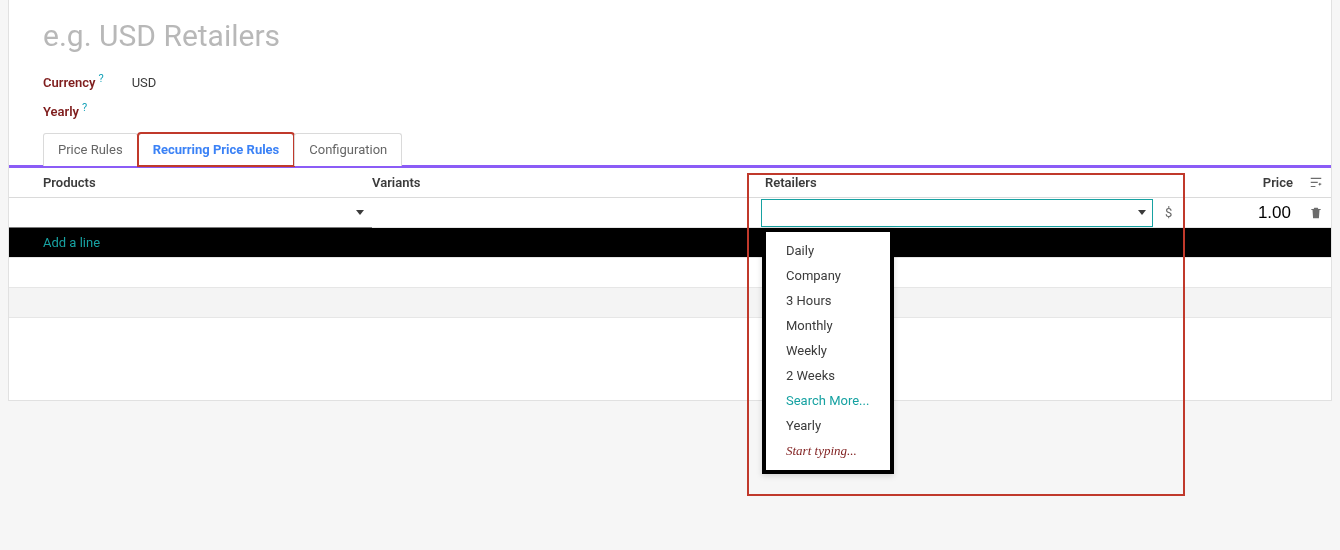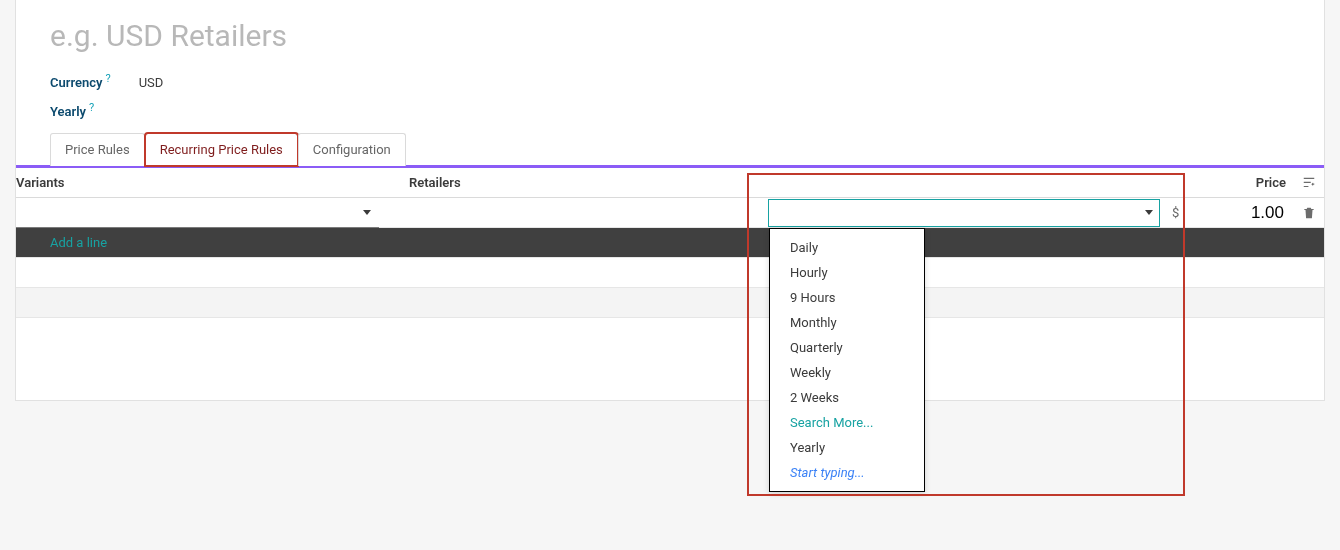--- a/index.html
+++ b/index.html
@@ -7,21 +7,21 @@
     margin: 0; padding: 0;
     font-family: -apple-system, BlinkMacSystemFont, "Segoe UI", Roboto, "Helvetica Neue", Arial, sans-serif;
     font-size: 13px;
     color: #3b3b3b;
     background: #f6f6f6;
     width: 1340px;
     height: 550px;
   }
   .page-container {
     background: #fff;
-    margin: 0 15px;
+    margin: 0 8px;
     padding: 0 0 40px 0;
     border: 1px solid #e1e1e1;
     border-top: none;
   }
   .page-title {
     font-size: 30px;
     font-weight: 400;
     color: #b8b8b8;
     padding: 18px 0 0 34px;
   }
@@ -29,21 +29,21 @@
     padding: 22px 0 0 34px;
   }
   .field-row {
     display: flex;
     align-items: center;
     margin-bottom: 14px;
   }
   .field-label {
     font-weight: 600;
     font-size: 13px;
-    color: #0c4a6e;
+    color: #7f1d1d;
   }
   .field-help {
     color: #17a2b8;
     font-size: 11px;
     margin-left: 3px;
     position: relative;
     top: -4px;
   }
   .field-value {
     margin-left: 28px;
@@ -64,22 +64,22 @@
     border: 1px solid transparent;
     border-bottom: none;
     margin-bottom: -1px;
   }
   .tab.inactive {
     border: 1px solid #dadada;
     border-bottom: none;
     border-radius: 3px 3px 0 0;
   }
   .tab.active {
-    font-weight: 400;
-    color: #7f1d1d;
+    font-weight: 700;
+    color: #3b82f6;
     border: 1px solid #dadada;
     border-bottom: 1px solid #fff;
     border-radius: 3px 3px 0 0;
   }
   .tab.highlight {
     outline: 2px solid #c0392b;
     outline-offset: -1px;
   }
   
   .table-head {
@@ -147,50 +147,50 @@
   .trash-icon svg { width: 14px; height: 14px; fill: #6c6c6c; }
 
   .add-line-row {
     display:flex;
     align-items:center;
     height: 30px;
     padding-left: 34px;
     color: #17a2a2;
     cursor: pointer;
     border-bottom: 1px solid #e6e6e6;
-    background: #404040;
+    background: #000000;
   }
   .spacer-row {
     height: 30px;
     border-bottom: 1px solid #e6e6e6;
   }
   .spacer-row.grey { background: #f4f4f4; }
   .spacer-row.last { height: 42px; }
 
   
   .dropdown {
     position: absolute;
     top: 28px;
     left: 0;
-    width: 156px;
-    background: #fff;
-    border: 1px solid #000000;
+    width: 132px;
+    background: #fff;
+    border: 4px solid #000000;
     box-shadow: 0 2px 6px rgba(0,0,0,0.15);
     z-index: 20;
     padding: 6px 0;
   }
   .dropdown-item {
     padding: 5px 20px;
     font-size: 13px;
     color: #3b3b3b;
     cursor: pointer;
     white-space: nowrap;
   }
   .dropdown-item.link { color: #17a2a2; }
-  .dropdown-item.hint { color: #3b82f6; font-style: italic; }
+  .dropdown-item.hint { color: #7f1d1d; font-style: italic; font-family: Liberation Serif, serif; }
 
   
   .recurrency-highlight {
     position: absolute;
     border: 2px solid #c0392b;
     pointer-events: none;
     z-index: 30;
   }
 
   .settings-icon svg { width:14px; height:14px; fill:#6c6c6c; }
@@ -214,20 +214,21 @@
     </div>
   </div>
 
   <div class="tab-bar">
     <div class="tab inactive">Price Rules</div>
     <div class="tab active highlight">Recurring Price Rules</div>
     <div class="tab inactive">Configuration</div>
   </div>
 
   <div class="table-head">
+    <div class="col-products">Products</div>
     <div class="col-variants">Variants</div>
     <div class="col-recurrency">Retailers</div>
     <div class="col-price">Price</div>
     <div class="col-actions settings-icon">
       <svg viewBox="0 0 24 24">
           <path d="M3 17h8v2H3v-2zm0-7h12v2H3v-2zm0-7h18v2H3V3zm16 14v-2h2v-2h-2V11l-3 3 3 3z"></path>
         </svg>
     </div>
   </div>
 
@@ -239,24 +240,23 @@
     <div class="col-recurrency" style="padding-left:4px;">
       <div class="recurrency-input-wrap" style="width: 392px;">
         <input class="recurrency-input" style="">
         <div class="recurrency-caret">
             <div class="caret-down"></div>
           </div>
 
         <div class="dropdown" id="recurrency-dropdown">
 
         <div class="dropdown-item">Daily</div>
-            <div class="dropdown-item">Hourly</div>
-            <div class="dropdown-item">9 Hours</div>
+            <div class="dropdown-item">Company</div>
+            <div class="dropdown-item">3 Hours</div>
             <div class="dropdown-item">Monthly</div>
-            <div class="dropdown-item">Quarterly</div>
             <div class="dropdown-item">Weekly</div>
             <div class="dropdown-item">2 Weeks</div>
             <div class="dropdown-item link">Search More...</div>
             <div class="dropdown-item">Yearly</div>
             <div class="dropdown-item hint">Start typing...</div>
           </div>
       </div>
       <span class="currency-symbol" style="position:absolute; left: 402px; top: 6px;">$</span>
     </div>
     <div class="col-price">

